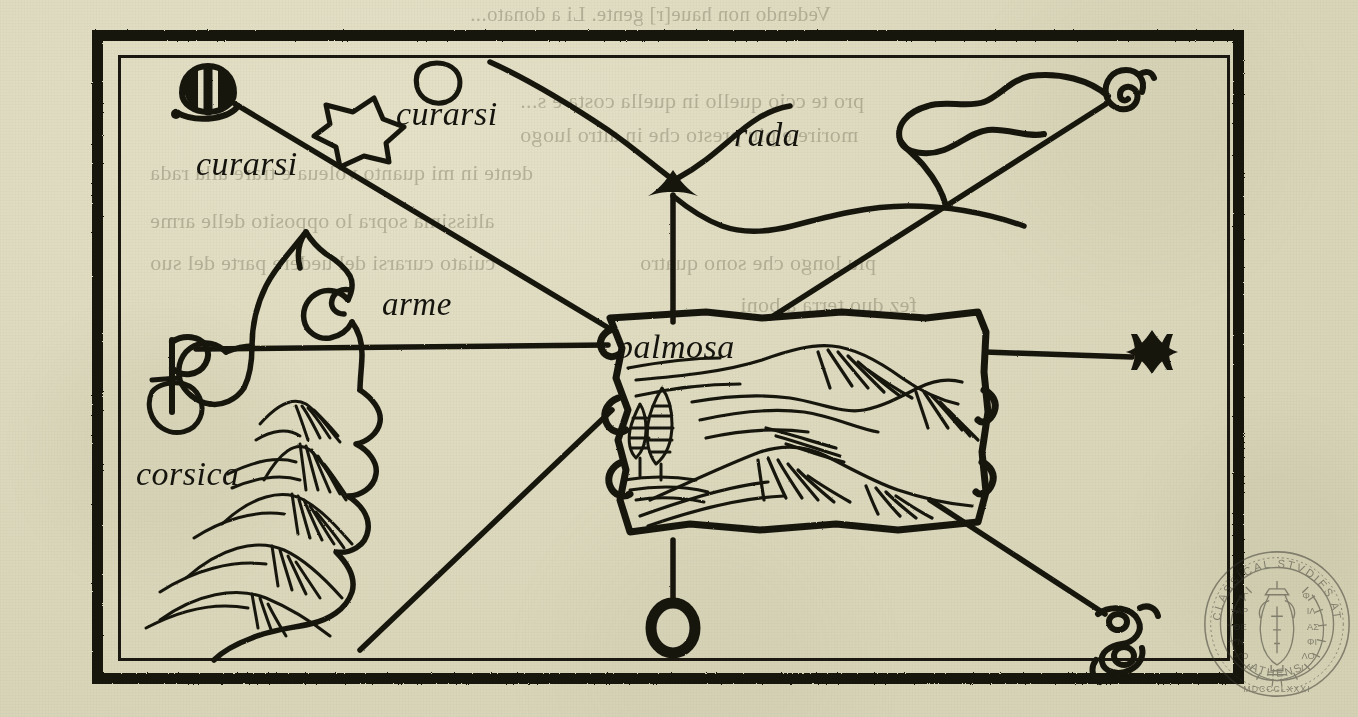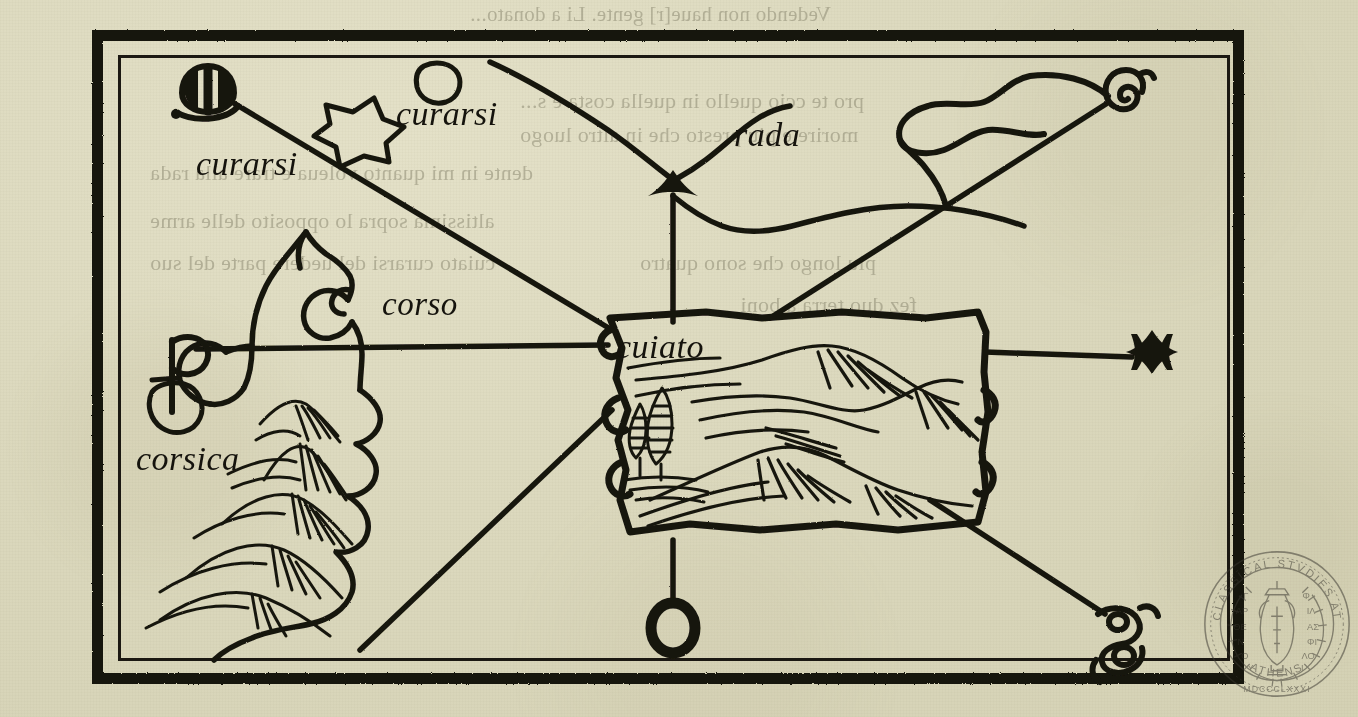--- a/index.html
+++ b/index.html
@@ -74,21 +74,21 @@
     font-style:italic;
     color:#15130d;
     white-space:nowrap;
     letter-spacing:.5px;
     user-select:none;
   }
   #lbl-capraia{left:196px;top:145px;font-size:34px;}
   #lbl-gorgona{left:396px;top:95px;font-size:34px;}
   #lbl-elba   {left:734px;top:116px;font-size:34px;}
   #lbl-corso  {left:382px;top:286px;font-size:33px;}
-  #lbl-corsica{left:136px;top:440px;font-size:34px;}
+  #lbl-corsica{left:136px;top:455px;font-size:34px;}
   #lbl-palmosa{left:616px;top:328px;font-size:34px;}
 
   
   #stamp{
     position:absolute;left:1199px;top:546px;width:156px;height:156px;
     opacity:.52;pointer-events:none;
   }
   #stamp svg{width:100%;height:100%;}
   #stamp text{fill:#3a3730;font-family:"Liberation Sans", sans-serif;}
 </style>
@@ -384,23 +384,23 @@
       <ellipse cx="1124" cy="656" rx="10" ry="9"></ellipse>
     </g>
 
   </g>
 </svg>
 
 <div>
   <div class="maplabel" id="lbl-capraia">curarsi</div>
   <div class="maplabel" id="lbl-gorgona">curarsi</div>
   <div class="maplabel" id="lbl-elba">rada</div>
-  <div class="maplabel" id="lbl-corso">corso</div>
+  <div class="maplabel" id="lbl-corso">arme</div>
   <div class="maplabel" id="lbl-corsica">corsica</div>
-  <div class="maplabel" id="lbl-palmosa">cuiato</div>
+  <div class="maplabel" id="lbl-palmosa">palmosa</div>
 </div>
 
 <div id="stamp">
   <svg viewBox="0 0 160 160">
     <defs>
       <path id="arcTop" d="M 22,80 A 58,58 0 0 1 138,80"></path>
       <path id="arcBot" d="M 26,80 A 54,54 0 0 0 134,80"></path>
     </defs>
     <circle cx="80" cy="80" r="74" fill="none" stroke="#3a3730" stroke-width="1.6"></circle>
     <circle cx="80" cy="80" r="68" fill="none" stroke="#3a3730" stroke-width="1" stroke-dasharray="2 3"></circle>

